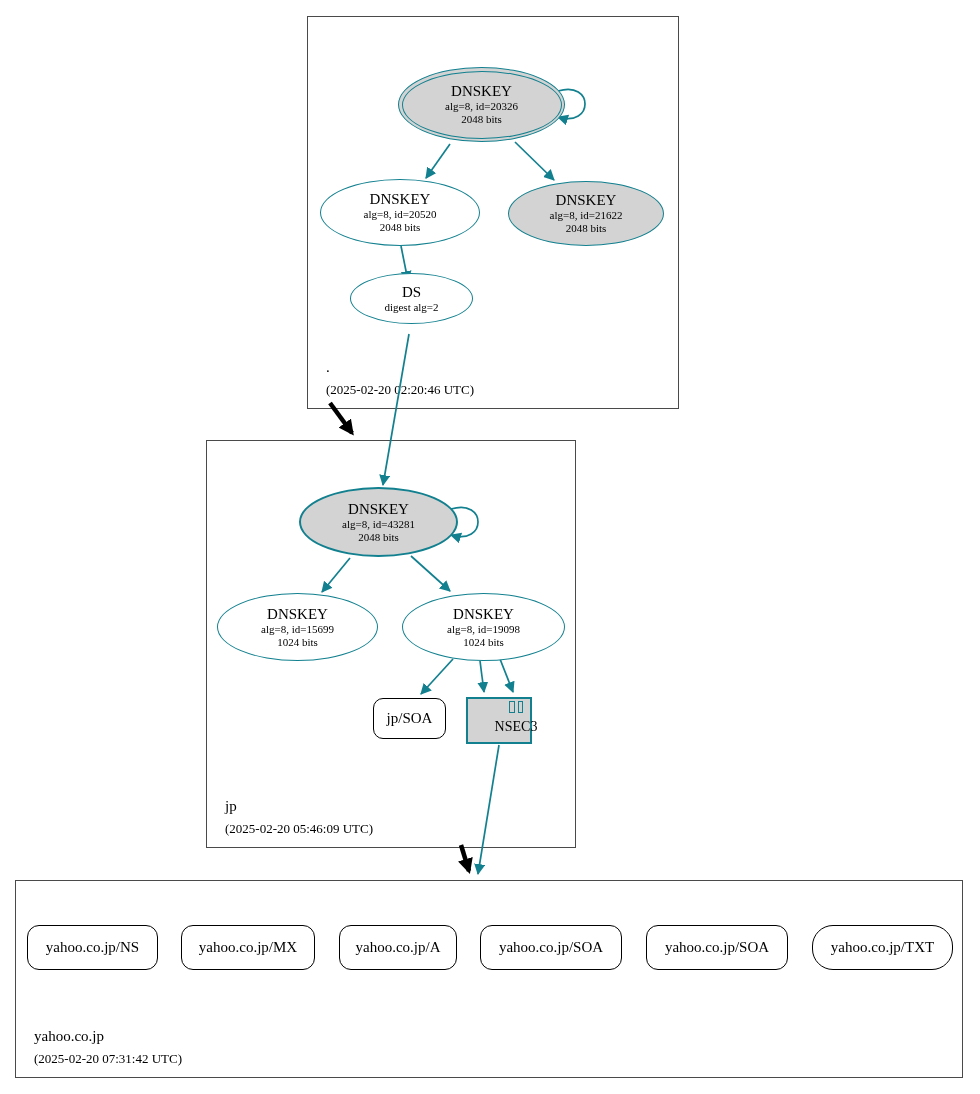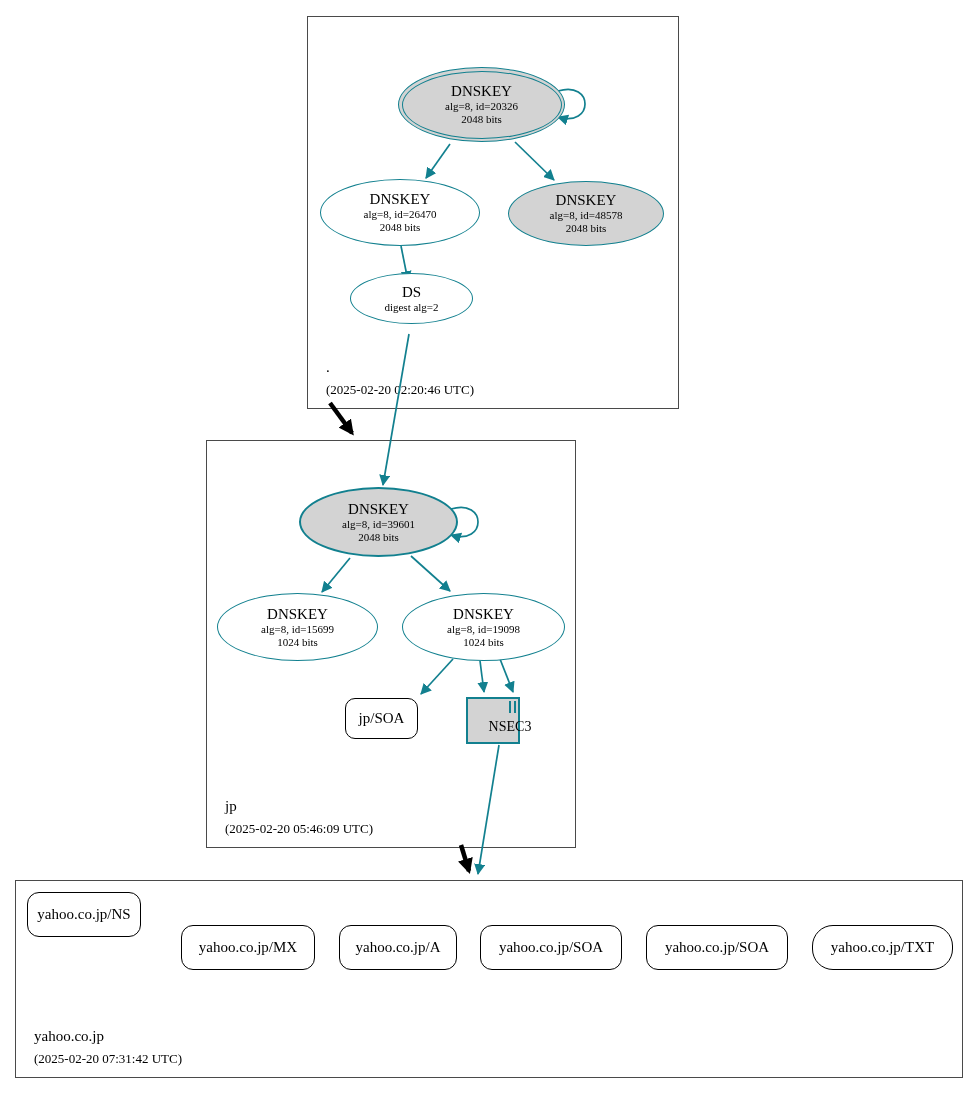--- a/index.html
+++ b/index.html
@@ -94,77 +94,77 @@
     <div class="node-text">
       <div class="node-title">DNSKEY</div>
       <div class="node-detail">alg=8, id=20326</div>
       <div class="node-detail">2048 bits</div>
     </div>
   </div>
 
   <div class="ellipse" style="left:320px;top:179px;width:160px;height:67px;">
     <div class="node-text">
       <div class="node-title">DNSKEY</div>
-      <div class="node-detail">alg=8, id=26470</div>
+      <div class="node-detail">alg=8, id=20520</div>
       <div class="node-detail">2048 bits</div>
     </div>
   </div>
 
   <div class="ellipse gray" style="left:508px;top:181px;width:156px;height:65px;">
     <div class="node-text">
       <div class="node-title">DNSKEY</div>
-      <div class="node-detail">alg=8, id=48578</div>
+      <div class="node-detail">alg=8, id=21622</div>
       <div class="node-detail">2048 bits</div>
     </div>
   </div>
 
   <div class="ellipse" style="left:350px;top:273px;width:123px;height:51px;">
     <div class="node-text">
       <div class="node-title">DS</div>
       <div class="node-detail">digest alg=2</div>
     </div>
   </div>
 
   <div class="ellipse gray thick" style="left:299px;top:487px;width:159px;height:70px;">
     <div class="node-text">
       <div class="node-title">DNSKEY</div>
-      <div class="node-detail">alg=8, id=39601</div>
+      <div class="node-detail">alg=8, id=43281</div>
       <div class="node-detail">2048 bits</div>
     </div>
   </div>
 
   <div class="ellipse" style="left:217px;top:593px;width:161px;height:68px;">
     <div class="node-text">
       <div class="node-title">DNSKEY</div>
       <div class="node-detail">alg=8, id=15699</div>
       <div class="node-detail">1024 bits</div>
     </div>
   </div>
 
   <div class="ellipse" style="left:402px;top:593px;width:163px;height:68px;">
     <div class="node-text">
       <div class="node-title">DNSKEY</div>
       <div class="node-detail">alg=8, id=19098</div>
       <div class="node-detail">1024 bits</div>
     </div>
   </div>
 
-  <div class="rrset" style="left:345px;top:698px;width:73px;height:41px;border-radius:10px;">
+  <div class="rrset" style="left:373px;top:698px;width:73px;height:41px;border-radius:10px;">
     <span>jp/SOA</span>
   </div>
 
-  <div class="nsec3" style="left:466px;top:697px;width:54px;height:47px;padding-left:37px;">
+  <div class="nsec3" style="left:466px;top:697px;width:66px;height:47px;padding-left:37px;">
     <div class="cells">
       <div class="cell"></div>
       <div class="cell"></div>
     </div>
     <div class="nsec3-label">NSEC3</div>
   </div>
 
-  <div class="rrset" style="left:27px;top:892px;width:114px;height:45px;">
+  <div class="rrset" style="left:27px;top:925px;width:131px;height:45px;">
     <span>yahoo.co.jp/NS</span>
   </div>
   <div class="rrset" style="left:339px;top:925px;width:118px;height:45px;">
     <span>yahoo.co.jp/A</span>
   </div>
   <div class="rrset" style="left:181px;top:925px;width:134px;height:45px;">
     <span>yahoo.co.jp/MX</span>
   </div>
   <div class="rrset" style="left:480px;top:925px;width:142px;height:45px;">
     <span>yahoo.co.jp/SOA</span>

